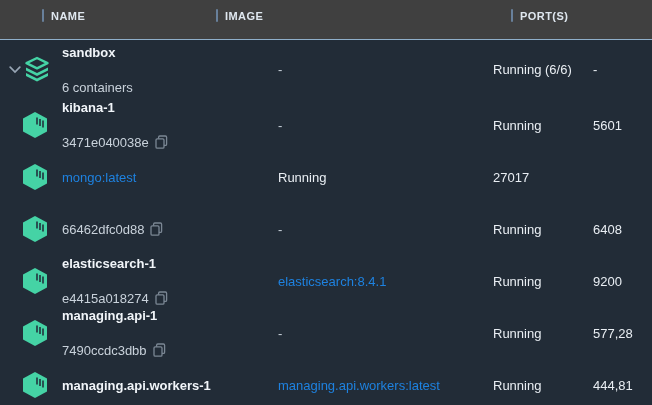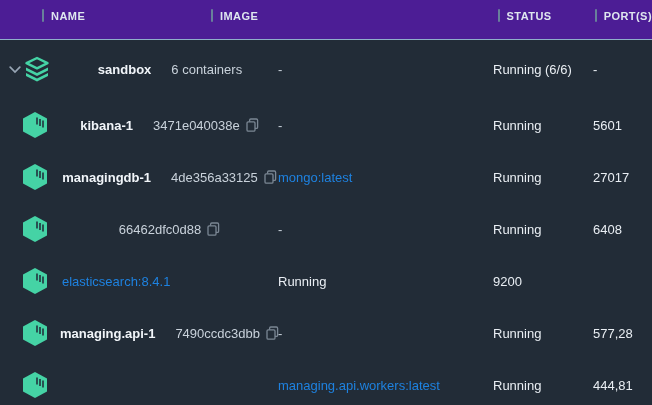--- a/index.html
+++ b/index.html
@@ -10,41 +10,41 @@
     -webkit-font-smoothing:antialiased;
   }
   .page{width:652px;height:405px;overflow:hidden;position:relative;}
 
   
   .header{
     height:40px;box-sizing:border-box;
     border-bottom:1px solid #8fafca;
     display:flex;align-items:flex-start;
     padding-left:42px;padding-top:9px;
-    background:#4c1d95;
+    background:#404040;
   }
   .hcell{display:flex;align-items:center;gap:7px;cursor:pointer;}
   .hcell .sep{width:2px;height:13px;background:#68809b;border-radius:1px;}
   .hlabel{font-size:11px;font-weight:700;color:#dfe7ef;letter-spacing:.45px;}
   .w1{width:174px}.w2{width:295px}.w3{width:100px}.w4{flex:1}
 
   
   .row{
     display:grid;
     grid-template-columns:62px 216px 215px 100px 1fr;
     height:52px;align-items:center;
   }
   .row.group{height:59px;}
   .cell-icon{
     display:flex;align-items:center;height:100%;
     padding-left:22px;box-sizing:border-box;
   }
   .row.group .cell-icon{padding-left:9px;}
   .chevron{display:flex;margin-right:3px;background:none;border:none;padding:0;cursor:pointer;}
-  .cell-name{display:flex;flex-direction:row;justify-content:center;gap:20px;min-width:0;}
+  .cell-name{display:flex;flex-direction:column;justify-content:center;gap:20px;min-width:0;}
   .name{font-size:13px;font-weight:700;color:#f1f5f9;white-space:nowrap;}
   .subline{display:flex;align-items:flex-end;gap:6px;font-size:13px;color:#c9d2db;white-space:nowrap;}
   .copy-btn{display:flex;align-items:center;background:none;border:none;padding:0;cursor:pointer;}
   .cell-image{font-size:13px;white-space:nowrap;}
   .img-link{color:#1e82e0;cursor:pointer;}
   .img-dash{color:#c9d2db;}
   .cell-status{font-size:13px;color:#e9eef3;}
   .cell-ports{font-size:13px;color:#e9eef3;}
 </style>
 </head>
@@ -76,24 +76,20 @@
 
   <div class="header">
     <div class="hcell w1">
       <span class="sep"></span>
       <span class="hlabel">NAME</span>
     </div>
     <div class="hcell w2">
       <span class="sep"></span>
       <span class="hlabel">IMAGE</span>
     </div>
-    <div class="hcell w3">
-      <span class="sep"></span>
-      <span class="hlabel">STATUS</span>
-    </div>
     <div class="hcell w4">
       <span class="sep"></span>
       <span class="hlabel">PORT(S)</span>
     </div>
   </div>
 
   <div class="row group">
     <div class="cell-icon">
       <button class="chevron" aria-label="collapse">
         <svg width="12" height="8" viewBox="0 0 12 8">
@@ -142,31 +138,20 @@
   </div>
 
   <div class="row">
     <div class="cell-icon">
       <span style="display:flex">
         <svg width="26" height="28" viewBox="0 0 26 28">
             <use href="#def-cube"></use>
           </svg>
       </span>
     </div>
-    <div class="cell-name">
-      <span class="name">managingdb-1</span>
-      <span class="subline">
-        <span>4de356a33125</span>
-        <button class="copy-btn" aria-label="copy id">
-          <svg width="14" height="15" viewBox="0 0 14 15">
-              <use href="#def-copy"></use>
-            </svg>
-        </button>
-      </span>
-    </div>
     <div class="cell-image"><span class="img-link">mongo:latest</span></div>
     <div class="cell-status">Running</div>
     <div class="cell-ports">27017</div>
   </div>
 
   <div class="row">
     <div class="cell-icon">
       <span style="display:flex">
         <svg width="26" height="28" viewBox="0 0 26 28">
             <use href="#def-cube"></use>
@@ -189,20 +174,31 @@
   </div>
 
   <div class="row">
     <div class="cell-icon">
       <span style="display:flex">
         <svg width="26" height="28" viewBox="0 0 26 28">
             <use href="#def-cube"></use>
           </svg>
       </span>
     </div>
+    <div class="cell-name">
+      <span class="name">elasticsearch-1</span>
+      <span class="subline">
+        <span>e4415a018274</span>
+        <button class="copy-btn" aria-label="copy id">
+          <svg width="14" height="15" viewBox="0 0 14 15">
+              <use href="#def-copy"></use>
+            </svg>
+        </button>
+      </span>
+    </div>
     <div class="cell-image"><span class="img-link">elasticsearch:8.4.1</span></div>
     <div class="cell-status">Running</div>
     <div class="cell-ports">9200</div>
   </div>
 
   <div class="row">
     <div class="cell-icon">
       <span style="display:flex">
         <svg width="26" height="28" viewBox="0 0 26 28">
             <use href="#def-cube"></use>
@@ -227,19 +223,20 @@
 
   <div class="row">
     <div class="cell-icon">
       <span style="display:flex">
         <svg width="26" height="28" viewBox="0 0 26 28">
             <use href="#def-cube"></use>
           </svg>
       </span>
     </div>
     <div class="cell-name">
+      <span class="name">managing.api.workers-1</span>
     </div>
     <div class="cell-image"><span class="img-link">managing.api.workers:latest</span></div>
     <div class="cell-status">Running</div>
     <div class="cell-ports">444,81</div>
   </div>
 
 </div>
 
 </body></html>

